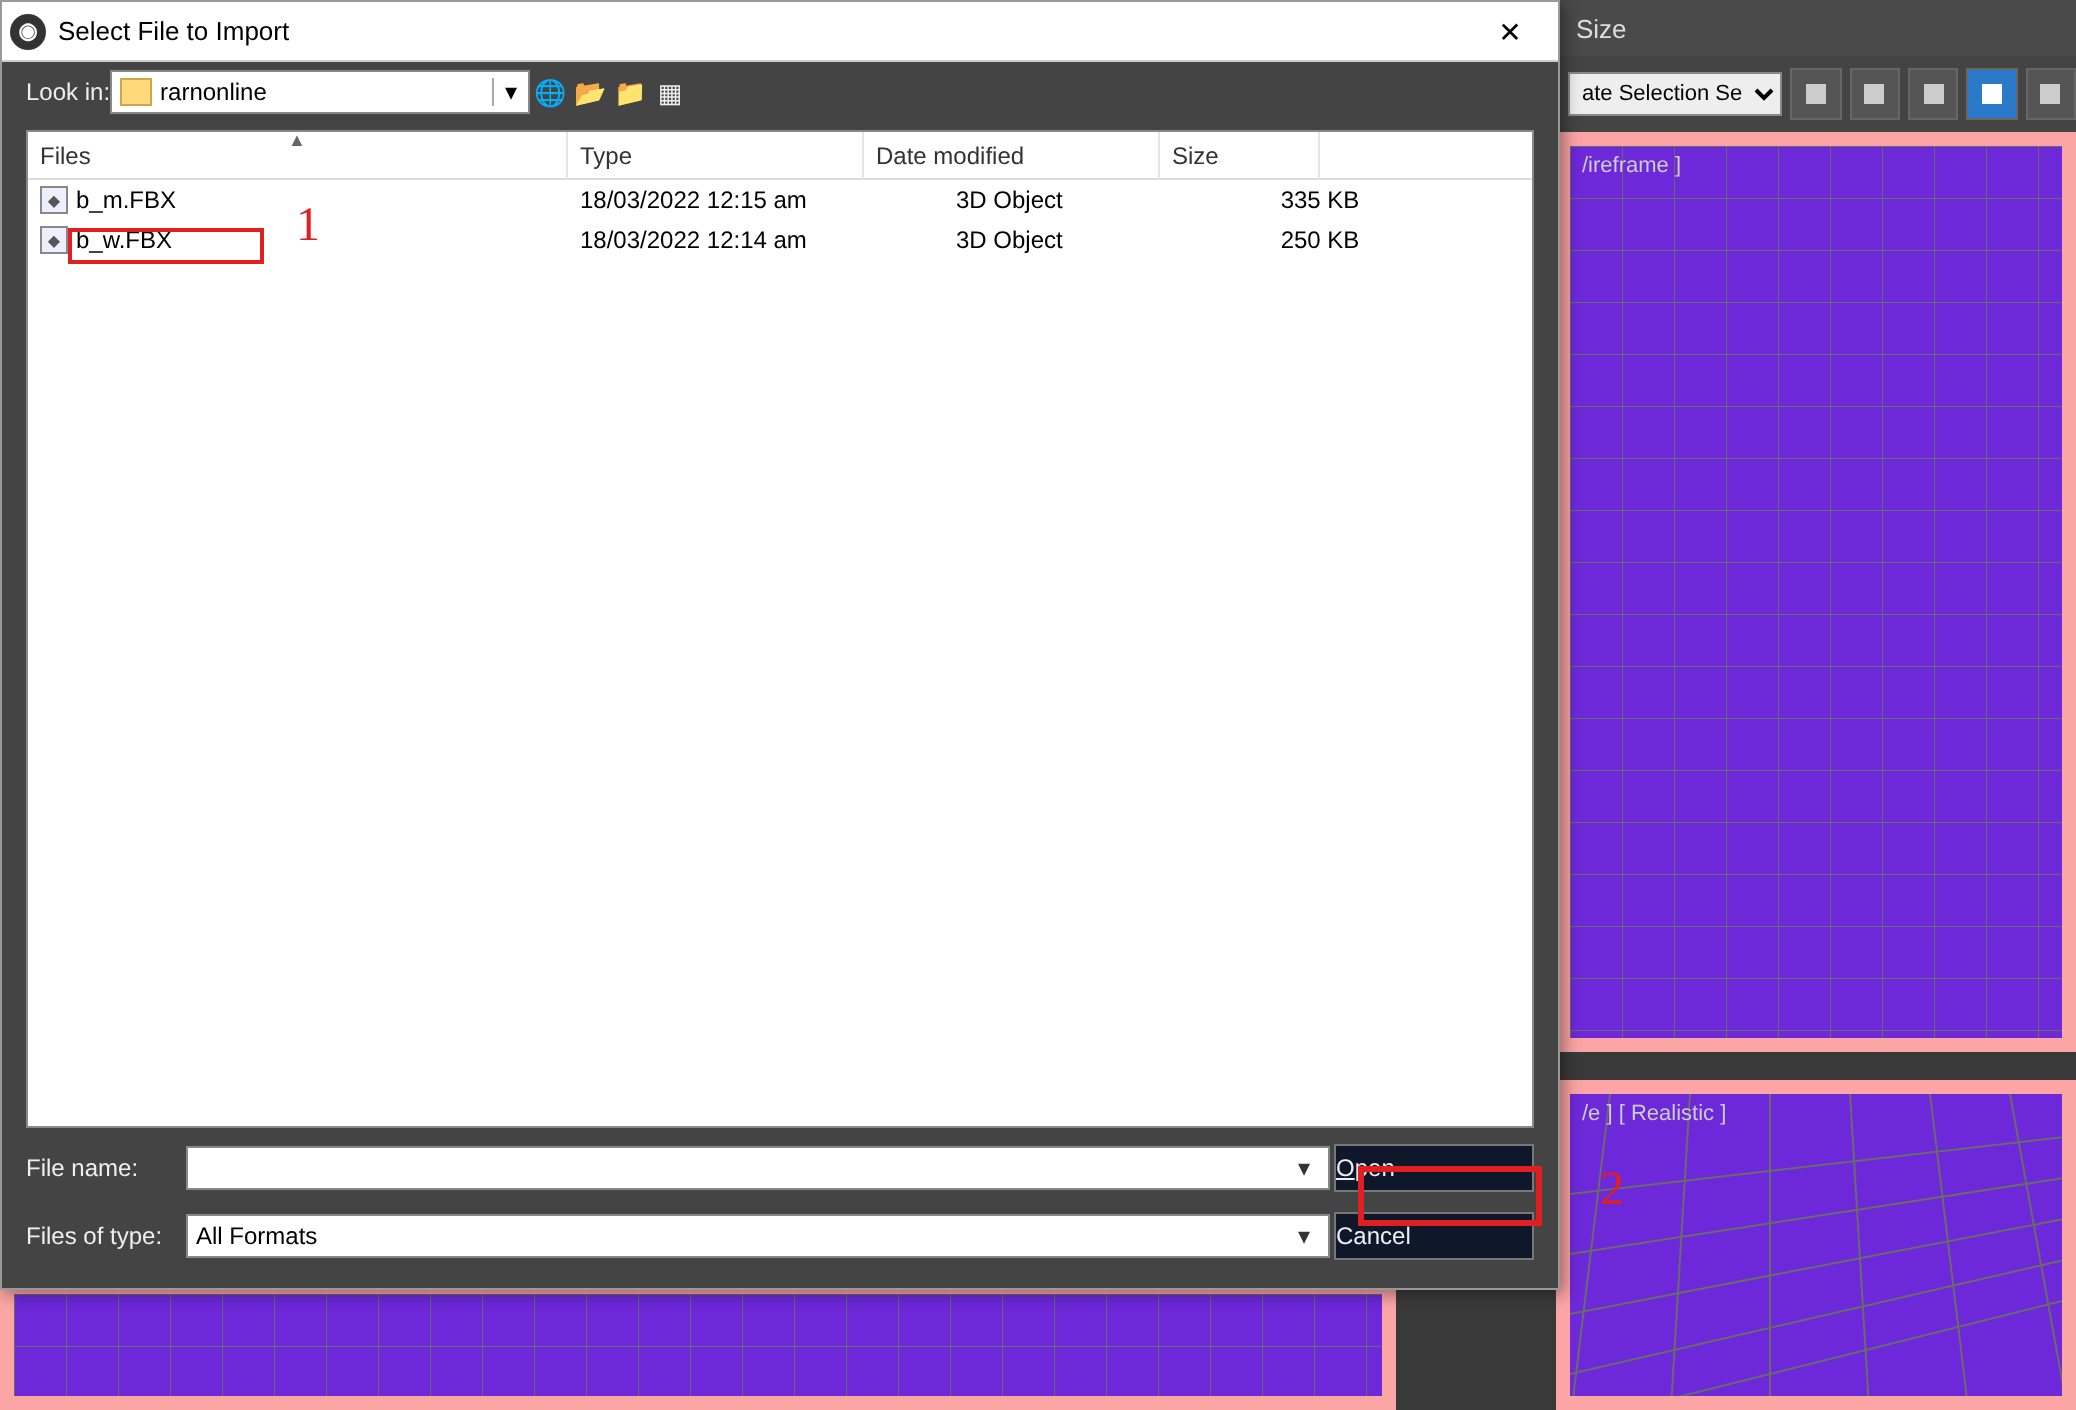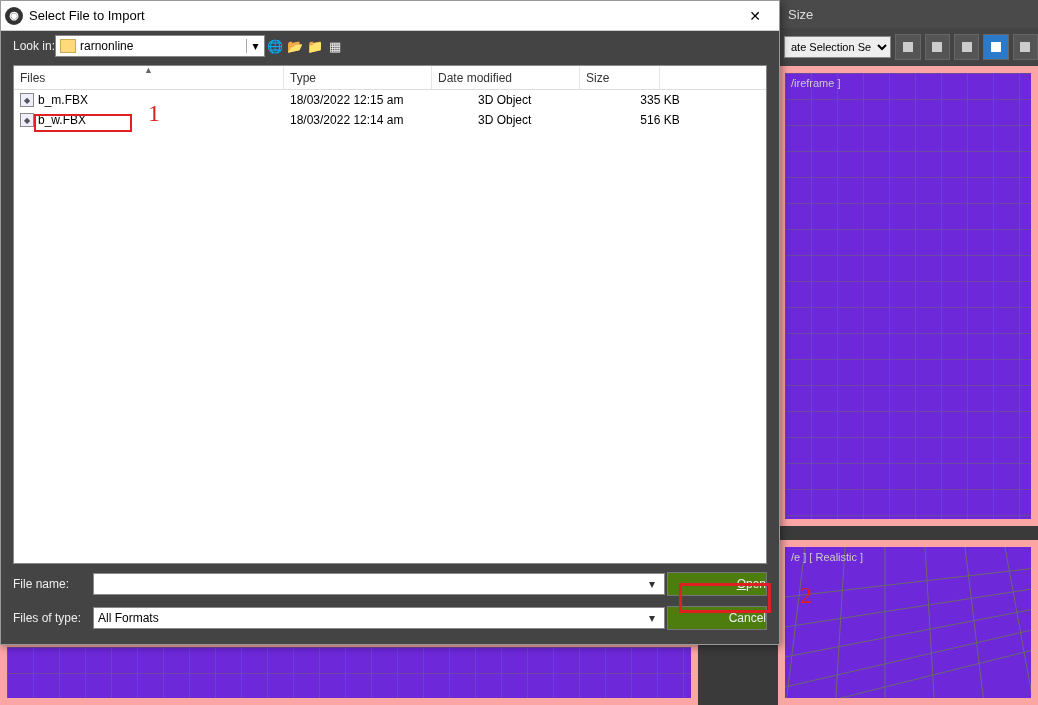--- a/index.html
+++ b/index.html
@@ -186,24 +186,24 @@
   .combo{
     background:#fff;color:#000;
     border:1px solid #888;
     height:22px;
     display:flex;align-items:center;
     padding:0 4px;
   }
   .combo .dd{margin-left:auto;width:16px;text-align:center;color:#333;}
   .btn{
     height:24px;
-    background:#4d7c0f;
+    background:#0f172a;
     border:1px solid #777;
     color:#eee;
-    display:flex;align-items:center;justify-content:flex-end;
+    display:flex;align-items:center;justify-content:flex-start;
     font-size:12px;
     cursor:pointer;
   }
   .btn u{text-decoration:underline;}
   .open-highlight{
     position:absolute;
     border:3px solid #e02020;
     pointer-events:none;
   }
 
@@ -344,21 +344,21 @@
         <div class="cell type">3D Object</div>
         <div class="cell size">335 KB</div>
       </div>
       <div class="fl-row">
         <div class="cell name">
             <span class="fico">◆</span>
             <span>b_w.FBX</span>
           </div>
         <div class="cell date">18/03/2022 12:14 am</div>
         <div class="cell type">3D Object</div>
-        <div class="cell size">516 KB</div>
+        <div class="cell size">250 KB</div>
       </div>
       <div class="row-highlight"></div>
     </div>
   </div>
 
   <div class="bottom-area">
     <span>File name:</span>
     <div class="combo">
       <span></span>
       <span class="dd">▾</span>

